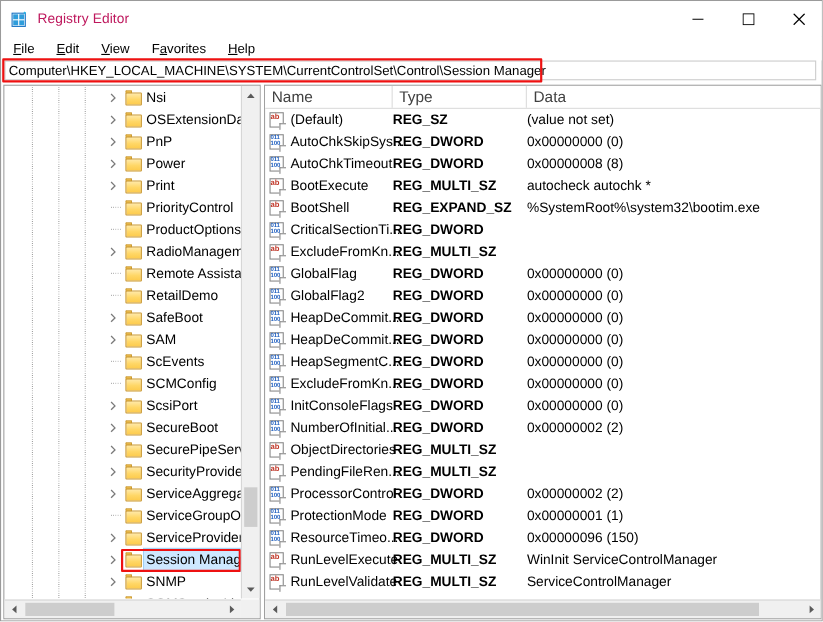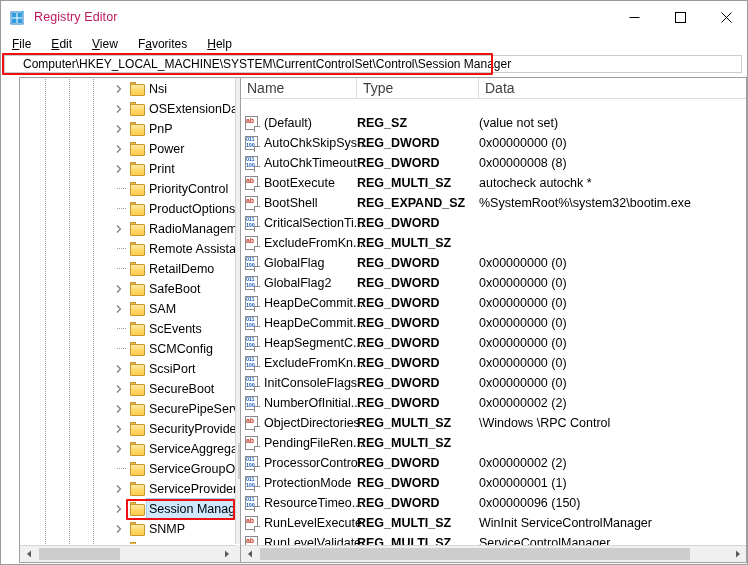--- a/index.html
+++ b/index.html
@@ -82,21 +82,21 @@
   }
   .addrbar {
     position: absolute;
     left: 2px; top: 2px;
     width: 738px; height: 18px;
     border: 1px solid #cccccc;
     background: #ffffff;
     box-sizing: border-box;
     display: flex;
     align-items: center;
-    padding-left: 18px;
+    padding-left: 3px;
     font-size: 12px;
     color: #000000;
     overflow: hidden;
     white-space: nowrap;
   }
   .addr-highlight {
     position: absolute;
     left: 0; top: 0;
     width: 491px; height: 22px;
     border: 2px solid #ee1111;
@@ -108,21 +108,21 @@
   
   .pane {
     position: absolute;
     background: #ffffff;
     border: 1px solid #a0a0a0;
     box-sizing: border-box;
     overflow: hidden;
   }
   #tree-pane {
     left: 2px; top: 76px;
-    width: 234px; height: 486px; margin-left: 16px;
+    width: 234px; height: 486px;
   }
   #list-pane {
     left: 239px; top: 76px;
     width: 507px; height: 486px;
   }
 
   
   .tree-scroll {
     position: absolute;
     left: 0; top: 0;
@@ -236,21 +236,20 @@
   .col-name { left: 0;   width: 116px; }
   .col-type { left: 116px; width: 122px; }
   .col-data { left: 238px; width: 267px; border-right: none; }
 
   .list-body {
     position: absolute;
     left: 0; top: 21px;
     width: 505px;
     height: 443px;
     overflow: hidden;
-    margin-top: 14px;
   }
   .lrow {
     position: relative;
     height: 20px;
     white-space: nowrap;
   }
   .lname {
     position: absolute;
     left: 23px; top: 0;
     font-size: 12.5px;
@@ -927,21 +926,20 @@
           <div class="ldata">0x00000002 (2)</div>
         </div>
         <div class="lrow">
           <div class="vicon str">
             <div class="sheet"></div>
             <div class="lbl">ab</div>
             <div class="fold"></div>
           </div>
           <div class="lname">ObjectDirectories</div>
           <div class="ltype">REG_MULTI_SZ</div>
-          <div class="ldata">\Windows \RPC Control</div>
         </div>
         <div class="lrow">
           <div class="vicon str">
             <div class="sheet"></div>
             <div class="lbl">ab</div>
             <div class="fold"></div>
           </div>
           <div class="lname">PendingFileRen...</div>
           <div class="ltype">REG_MULTI_SZ</div>
         </div>

